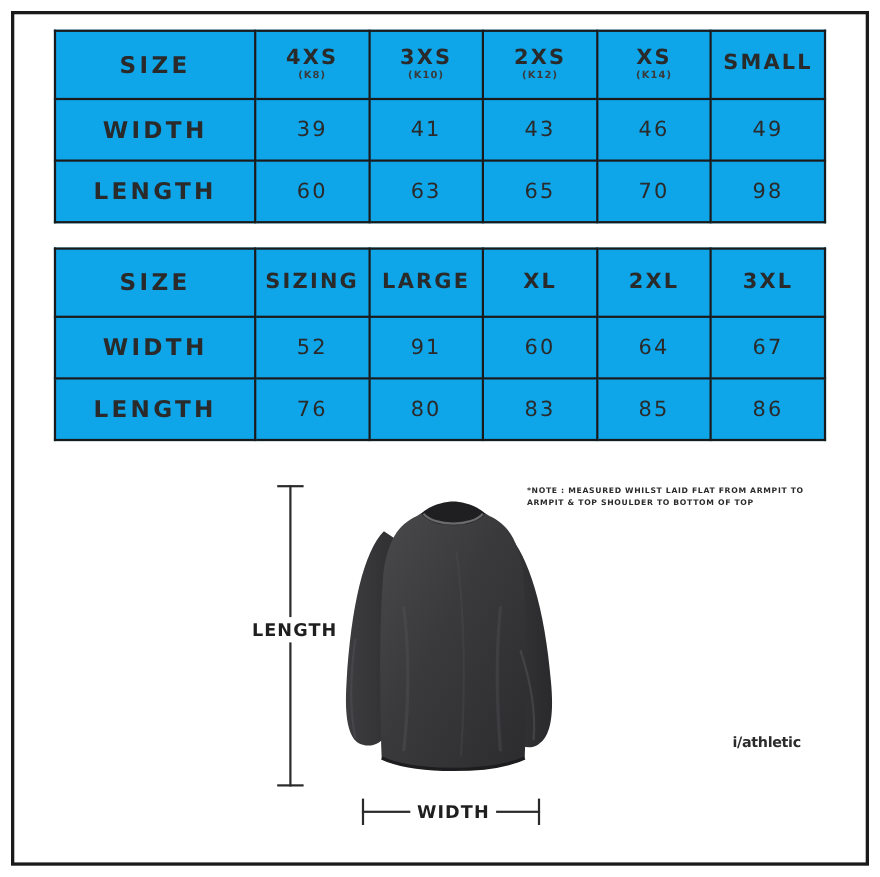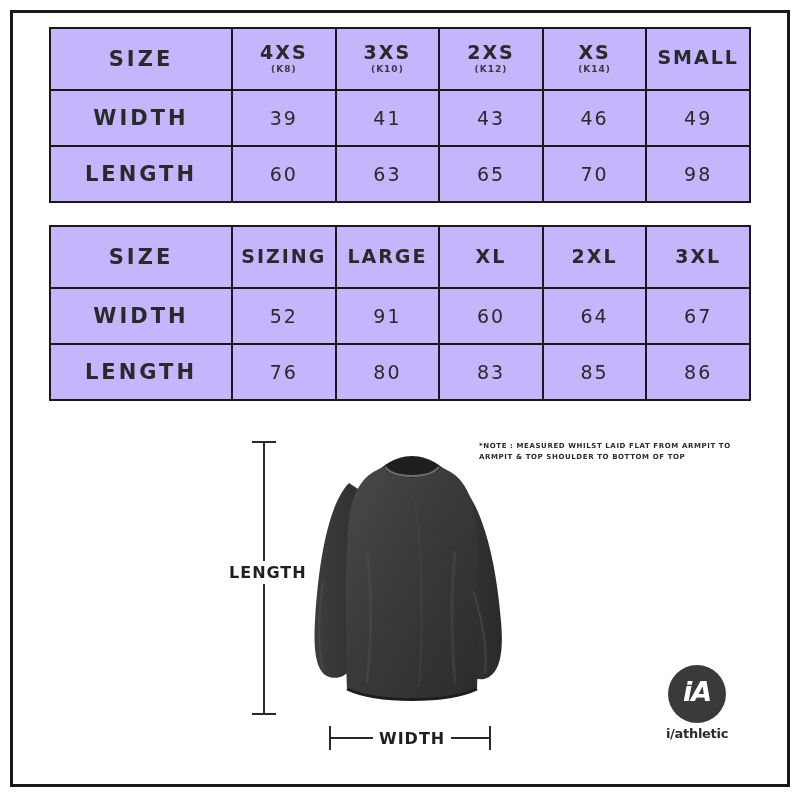--- a/index.html
+++ b/index.html
@@ -41,21 +41,21 @@
     letter-spacing: 4px;
     font-weight: bold;
     font-family: "DejaVu Sans", sans-serif;
   }
   
   table.size-table {
     width: 702px;
     margin: 0 auto 22px auto;
     border-collapse: collapse;
     table-layout: fixed;
-    background: #c4b5fd;
+    background: #0ea5e9;
   }
   table.size-table td, table.size-table th {
     border: 2px solid #1a1a1a;
     text-align: center;
     vertical-align: middle;
     color: #2a2a2a;
   }
   .row-label {
     font-size: 21px;
     font-weight: bold;
@@ -330,21 +330,18 @@
         <path d="M80 120 C 86 170, 84 215, 80 252" fill="none" stroke="#4e4e51" stroke-width="3" opacity="0.5"></path>
         <path d="M168 120 C 163 170, 165 215, 168 252" fill="none" stroke="#4e4e51" stroke-width="3" opacity="0.45"></path>
         <path d="M128 70 C 136 130, 136 200, 132 256" fill="none" stroke="#4a4a4d" stroke-width="2" opacity="0.4"></path>
         <path d="M186 160 C 196 190, 200 220, 198 242" fill="none" stroke="#555558" stroke-width="2" opacity="0.5"></path>
         <path d="M36 150 C 31 185, 31 215, 36 240" fill="none" stroke="#555558" stroke-width="2" opacity="0.45"></path>
 
         <path d="M60 258 C 90 272, 160 272, 190 258" fill="none" stroke="#1d1d1f" stroke-width="3"></path>
       </svg>
 
       <div class="logo">
-        <div class="logo-circle">
-          <div class="logo-mark">iA</div>
-        </div>
         <div class="logo-text">i/athletic</div>
       </div>
     </div>
 
   </div>
 </div>
 
 </body></html>

